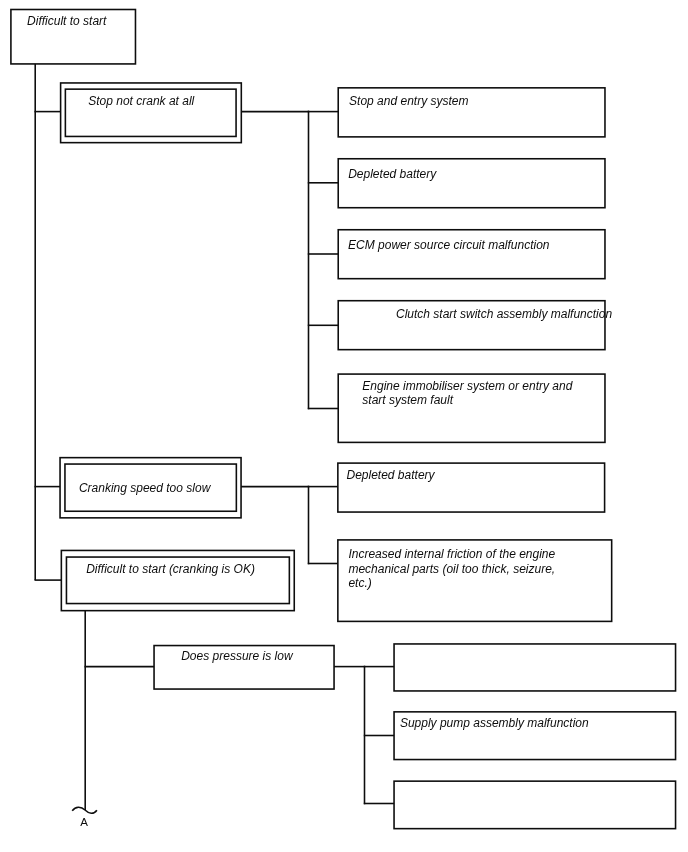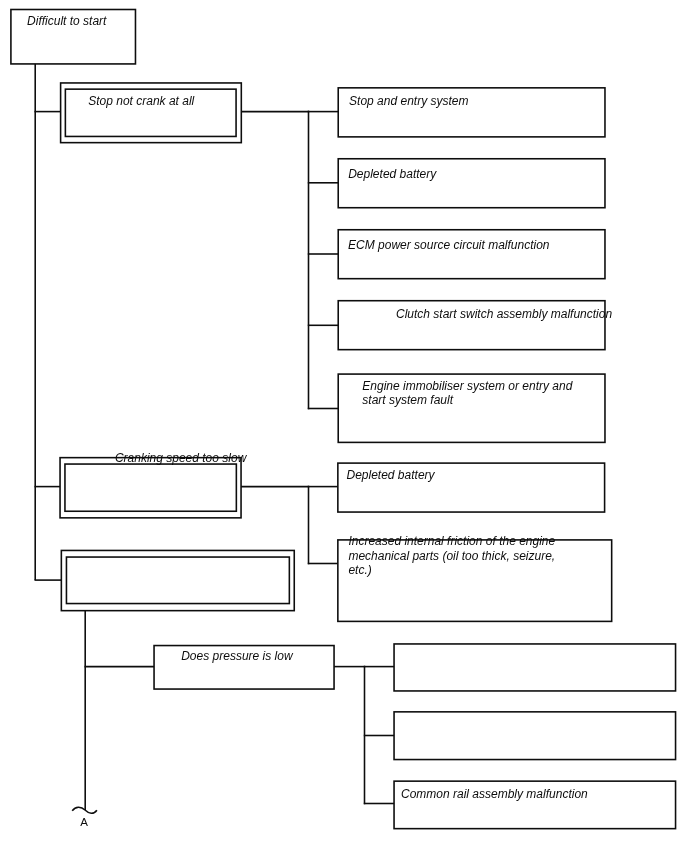--- a/index.html
+++ b/index.html
@@ -114,23 +114,24 @@
   </svg>
 
   <div class="label" style="left:27.1px;top:13.8px;">Difficult to start</div>
   <div class="label" style="left:88.2px;top:93.9px;">Stop not crank at all</div>
   <div class="label" style="left:349.1px;top:93.5px;">Stop and entry system</div>
   <div class="label" style="left:348.2px;top:166.6px;">Depleted battery</div>
   <div class="label" style="left:348.1px;top:237.8px;">ECM power source circuit malfunction</div>
   <div class="label" style="left:365px;top:307.3px;margin-left:31px;">Clutch start switch assembly malfunction</div>
   <div class="label" style="left:346.3px;top:378.7px;margin-left:16px;">Engine immobiliser system or entry and
 start system fault</div>
-  <div class="label" style="left:78.9px;top:451px;margin-left:36px;">Cranking speed too slow</div>
+  <div class="label" style="left:78.9px;top:481px;">Cranking speed too slow</div>
   <div class="label" style="left:346.5px;top:467.9px;">Depleted battery</div>
-  <div class="label" style="left:348.4px;top:534px;">Increased internal friction of the engine
+  <div class="label" style="left:348.4px;top:547px;">Increased internal friction of the engine
 mechanical parts (oil too thick, seizure,
 etc.)</div>
+  <div class="label" style="left:86.2px;top:561.6px;">Difficult to start (cranking is OK)</div>
   <div class="label" style="left:181.2px;top:648.8px;">Does pressure is low</div>
-  <div class="label" style="left:401px;top:787.4px;">Common rail assembly malfunction</div>
+  <div class="label" style="left:399.9px;top:716.3px;">Supply pump assembly malfunction</div>
 
   <div class="tlabel" style="left:80.3px;top:816px;">A</div>
 
 </div>
 
 </body></html>

